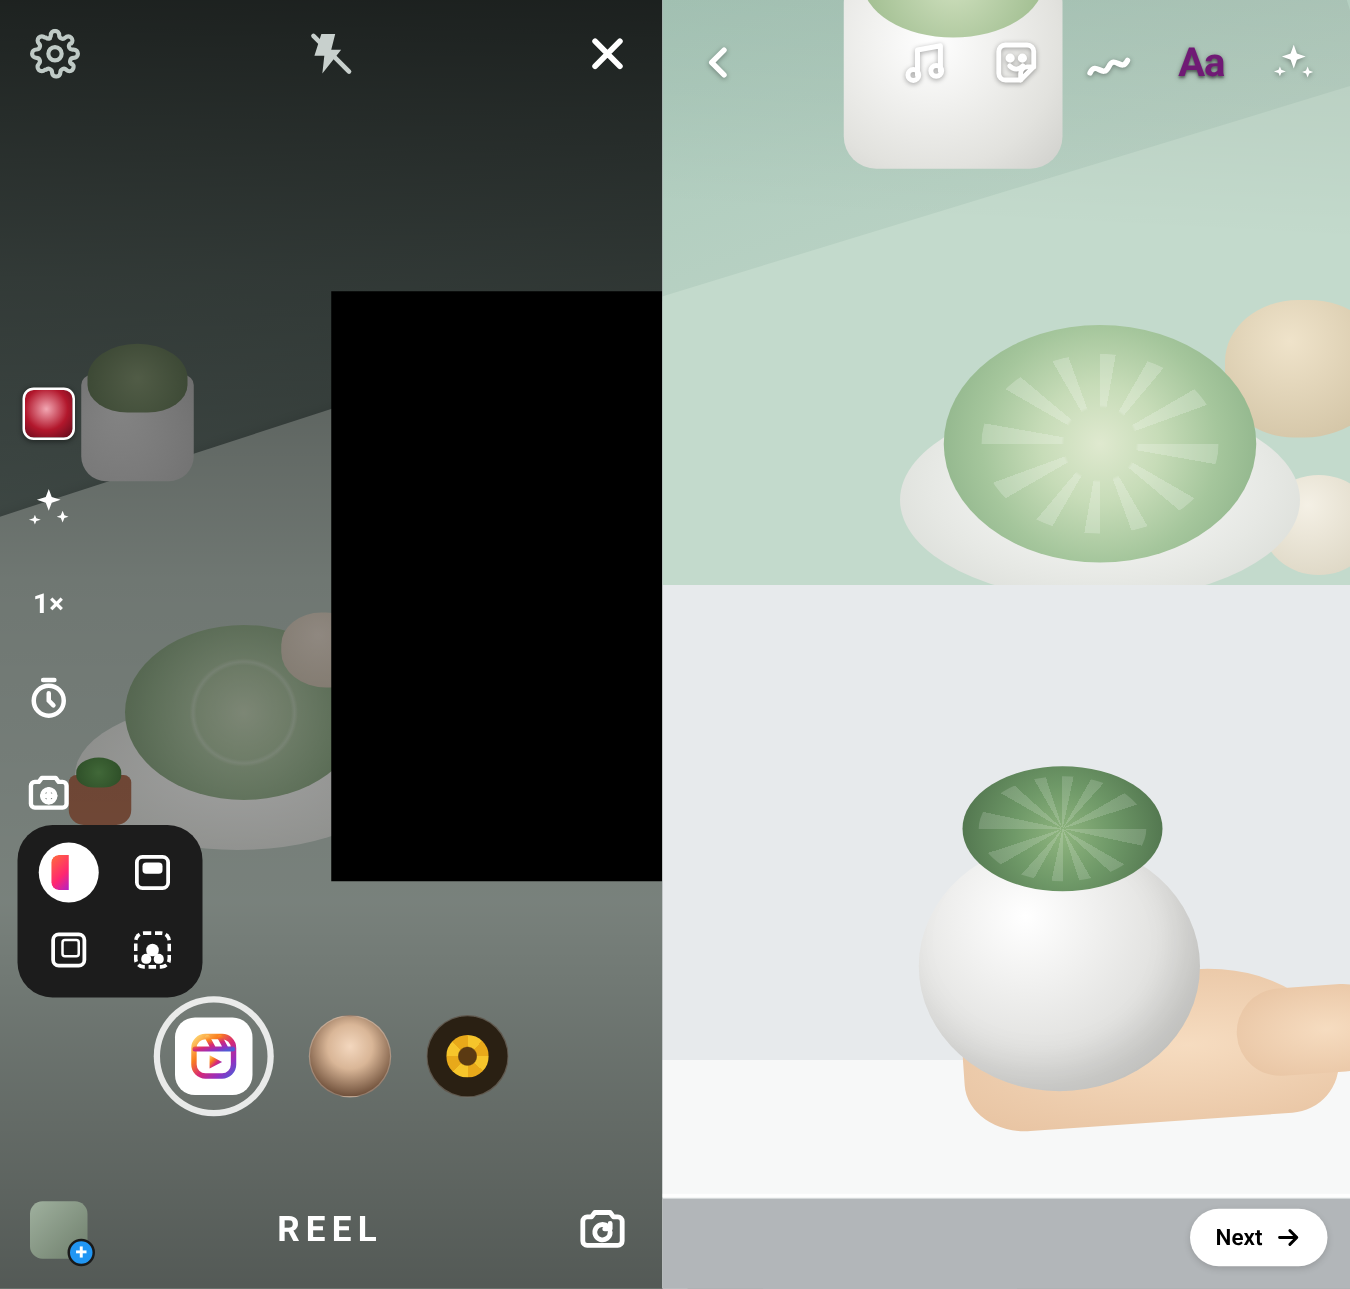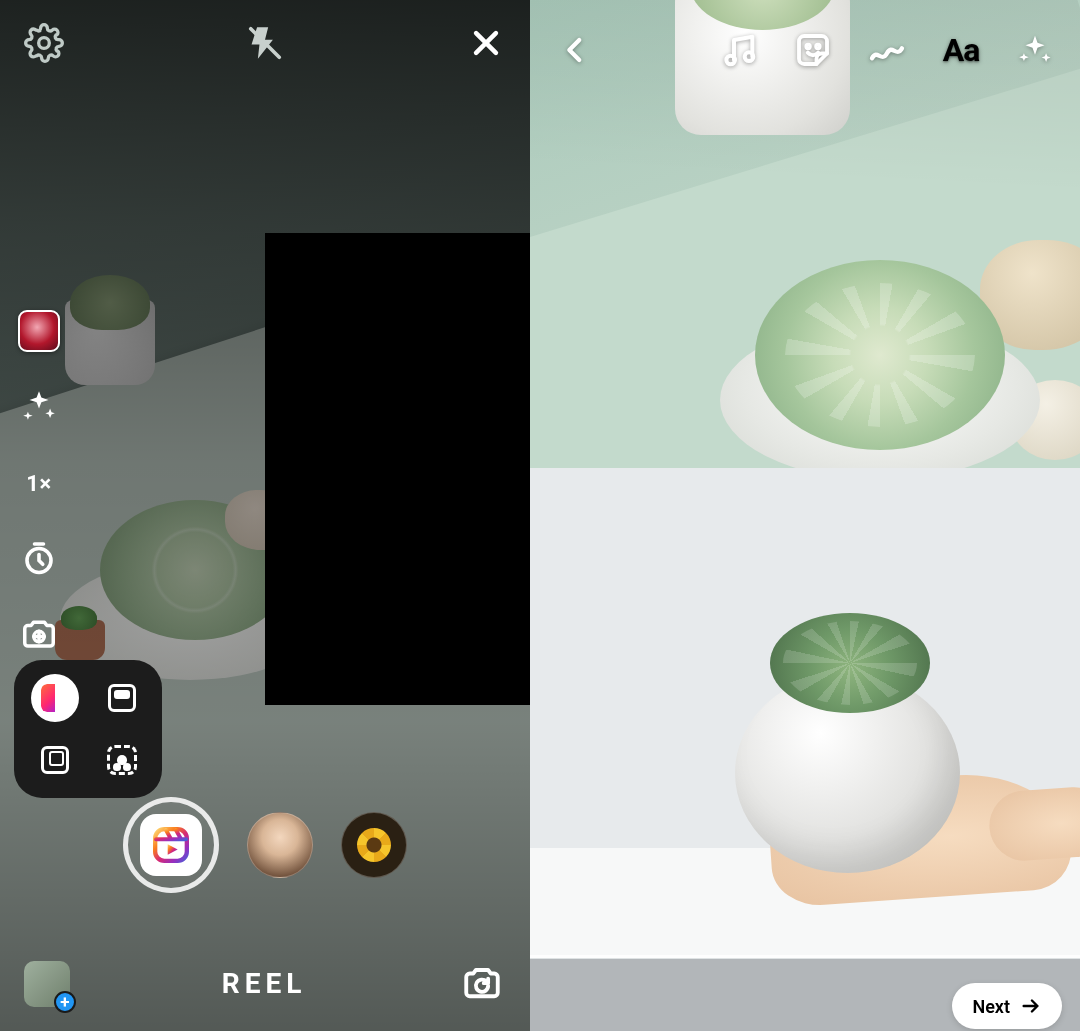--- a/index.html
+++ b/index.html
@@ -127,23 +127,23 @@
   .pot-round { position:absolute; left:205px; bottom:85px; width:225px; height:200px; border-radius:50%; background:radial-gradient(circle at 38% 30%, #ffffff, #e2e2e0 55%, #cfcfcc 80%, #bdbdb9); box-shadow: inset -14px -20px 30px rgba(0,0,0,.08);}
   .pot-succ { position:absolute; left:240px; bottom:245px; width:160px; height:100px; border-radius:50%; background:radial-gradient(circle at 50% 55%, #8fb57f 0%, #6f9968 40%, #52764f 85%); }
   .pot-succ::before{ content:""; position:absolute; inset:8%; border-radius:50%; background:repeating-conic-gradient(rgba(255,255,255,.16) 0 12deg, transparent 12deg 30deg);}
   
   .scrub { position:absolute; left:0; right:0; top:955px; height:3px; background:rgba(255,255,255,.85);}
   .tray { position:absolute; left:0; right:0; bottom:0; height:72px; background:#b2b6b9;}
   
   .edit-bar { position:absolute; left:0; right:0; top:0; height:100px; display:flex; align-items:center; padding:0 22px; gap:28px;}
   .edit-bar .spacer{ flex:1; }
   .edit-bar .icon { width:46px; height:46px; color:#fff; display:flex; align-items:center; justify-content:center; filter: drop-shadow(0 1px 2px rgba(0,0,0,.35));}
-  .text-aa { color:#000000; font-weight:700; font-size:32px; letter-spacing:-1px; text-shadow:0 1px 2px rgba(0,0,0,.35);}
-  
-  .next-pill { position:absolute; right:18px; bottom:2px; height:46px; padding:0 20px; background:#fff; border-radius:24px; display:flex; align-items:center; gap:10px; color:#000; font-weight:600; font-size:18px; box-shadow: 0 2px 6px rgba(0,0,0,.15);}
+  .text-aa { color:#701a75; font-weight:700; font-size:32px; letter-spacing:-1px; text-shadow:0 1px 2px rgba(0,0,0,.35);}
+  
+  .next-pill { position:absolute; right:18px; bottom:18px; height:46px; padding:0 20px; background:#fff; border-radius:24px; display:flex; align-items:center; gap:10px; color:#000; font-weight:600; font-size:18px; box-shadow: 0 2px 6px rgba(0,0,0,.15);}
   .next-pill svg{ width:22px; height:22px;}
 
   svg { display:block; }
 </style>
 </head>
 <body>
 
 <div class="pane-left">
   <div class="bg-scene">
     <div class="bg-table"></div>

